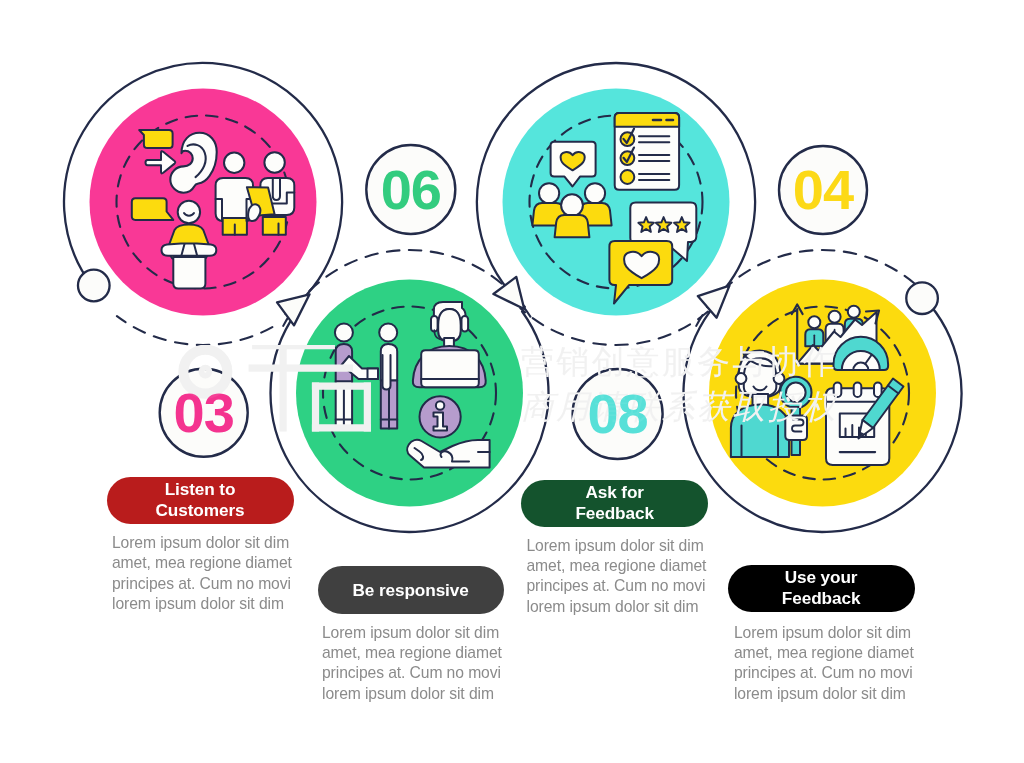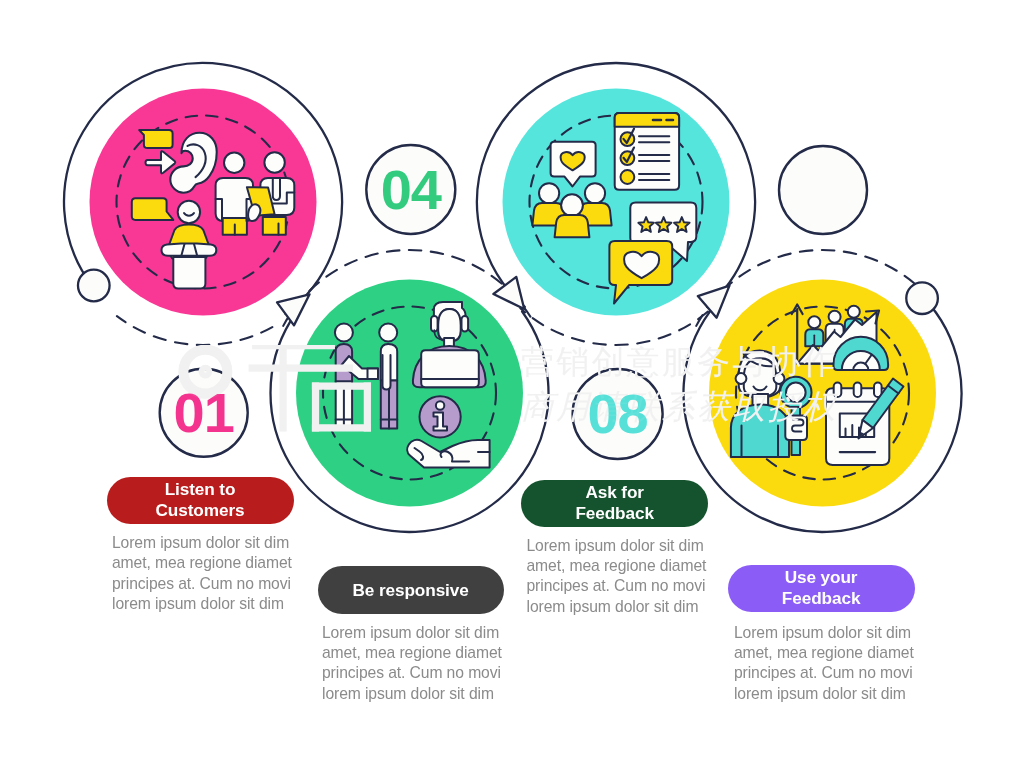--- a/index.html
+++ b/index.html
@@ -213,24 +213,25 @@
           <path d="M141 -3 L151 -3 L151 120 L141 120 Z" fill="#ffffff"></path>
           <path d="M186 52 L196 52 L196 120 L186 120 Z" fill="#ffffff"></path>
           <path d="M186 52 L268 52 L268 62 L186 62 Z" fill="#ffffff"></path>
           <path d="M258 52 L268 52 L268 120 L258 120 Z" fill="#ffffff"></path>
           <path d="M186 110 L268 110 L268 120 L186 120 Z" fill="#ffffff"></path>
         </svg>
       </div>
       <div class="wm-text wm-text-1">营销创意服务与协作</div>
       <div class="wm-text wm-text-2">商用请联系获取授权</div>
     </div>
-<div class="num" style="left:143.7px;top:384.7px;width:120px;text-align:center;color:#f4338f;">01</div>
-<div class="num" style="left:350.8px;top:161.5px;width:120px;text-align:center;color:#33cc7f;">04</div>
+<div class="num" style="left:143.7px;top:384.7px;width:120px;text-align:center;color:#f4338f;">03</div>
+<div class="num" style="left:350.8px;top:161.5px;width:120px;text-align:center;color:#33cc7f;">06</div>
 <div class="num" style="left:557.6px;top:386.0px;width:120px;text-align:center;color:#57e0d8;">08</div>
+<div class="num" style="left:763.0px;top:162.0px;width:120px;text-align:center;color:#fcd917;">04</div>
 <div class="pill" style="left:106.5px;top:477.0px;width:187.0px;height:46.5px;background:#b91c1c;">Listen to<br>Customers</div>
 <div class="pill" style="left:317.6px;top:566.3px;width:186.0px;height:47.5px;background:#404040;">Be responsive</div>
 <div class="pill" style="left:521.1px;top:479.6px;width:187.1px;height:47.3px;background:#14532d;">Ask for<br>Feedback</div>
-<div class="pill" style="left:727.6px;top:564.5px;width:187.0px;height:47.7px;background:#8b5cf6;">Use your<br>Feedback</div>
+<div class="pill" style="left:727.6px;top:564.5px;width:187.0px;height:47.7px;background:#000000;">Use your<br>Feedback</div>
 <div class="body-text" style="left:112.0px;top:533.0px;width:190px;">Lorem ipsum dolor sit dim<br>amet, mea regione diamet<br>principes at. Cum no movi<br>lorem ipsum dolor sit dim</div>
 <div class="body-text" style="left:322.0px;top:622.5px;width:190px;">Lorem ipsum dolor sit dim<br>amet, mea regione diamet<br>principes at. Cum no movi<br>lorem ipsum dolor sit dim</div>
 <div class="body-text" style="left:526.5px;top:535.5px;width:190px;">Lorem ipsum dolor sit dim<br>amet, mea regione diamet<br>principes at. Cum no movi<br>lorem ipsum dolor sit dim</div>
 <div class="body-text" style="left:733.9px;top:622.5px;width:190px;">Lorem ipsum dolor sit dim<br>amet, mea regione diamet<br>principes at. Cum no movi<br>lorem ipsum dolor sit dim</div>
 </div>
 
 </body></html>

